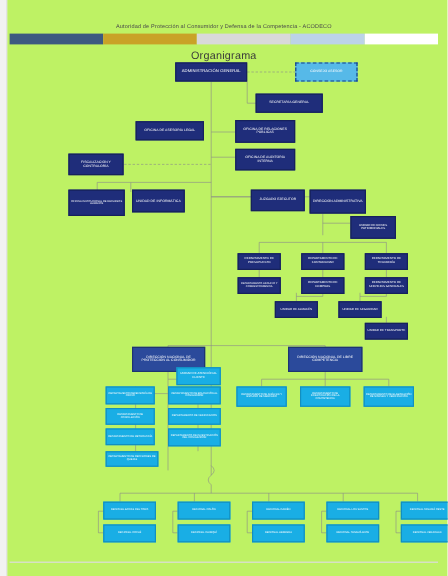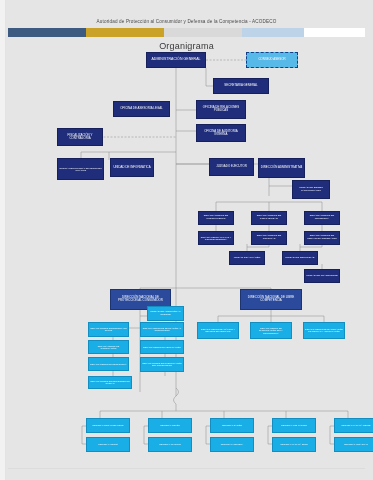--- a/index.html
+++ b/index.html
@@ -13,21 +13,21 @@
     position: relative;
     overflow: hidden;
     font-family: "Liberation Sans", sans-serif;
   }
 
   
   #page {
     position: absolute;
     left: 0; top: 0;
     width: 373px; height: 480px;
-    background: #e5e5e5;
+    background: #bef264;
   }
   #left-gutter {
     position: absolute;
     left: 0; top: 0;
     width: 5px; height: 480px;
     background: #f2f2f2;
     border-right: 1px solid #e3e3e3;
   }
 
   #doc-header {

